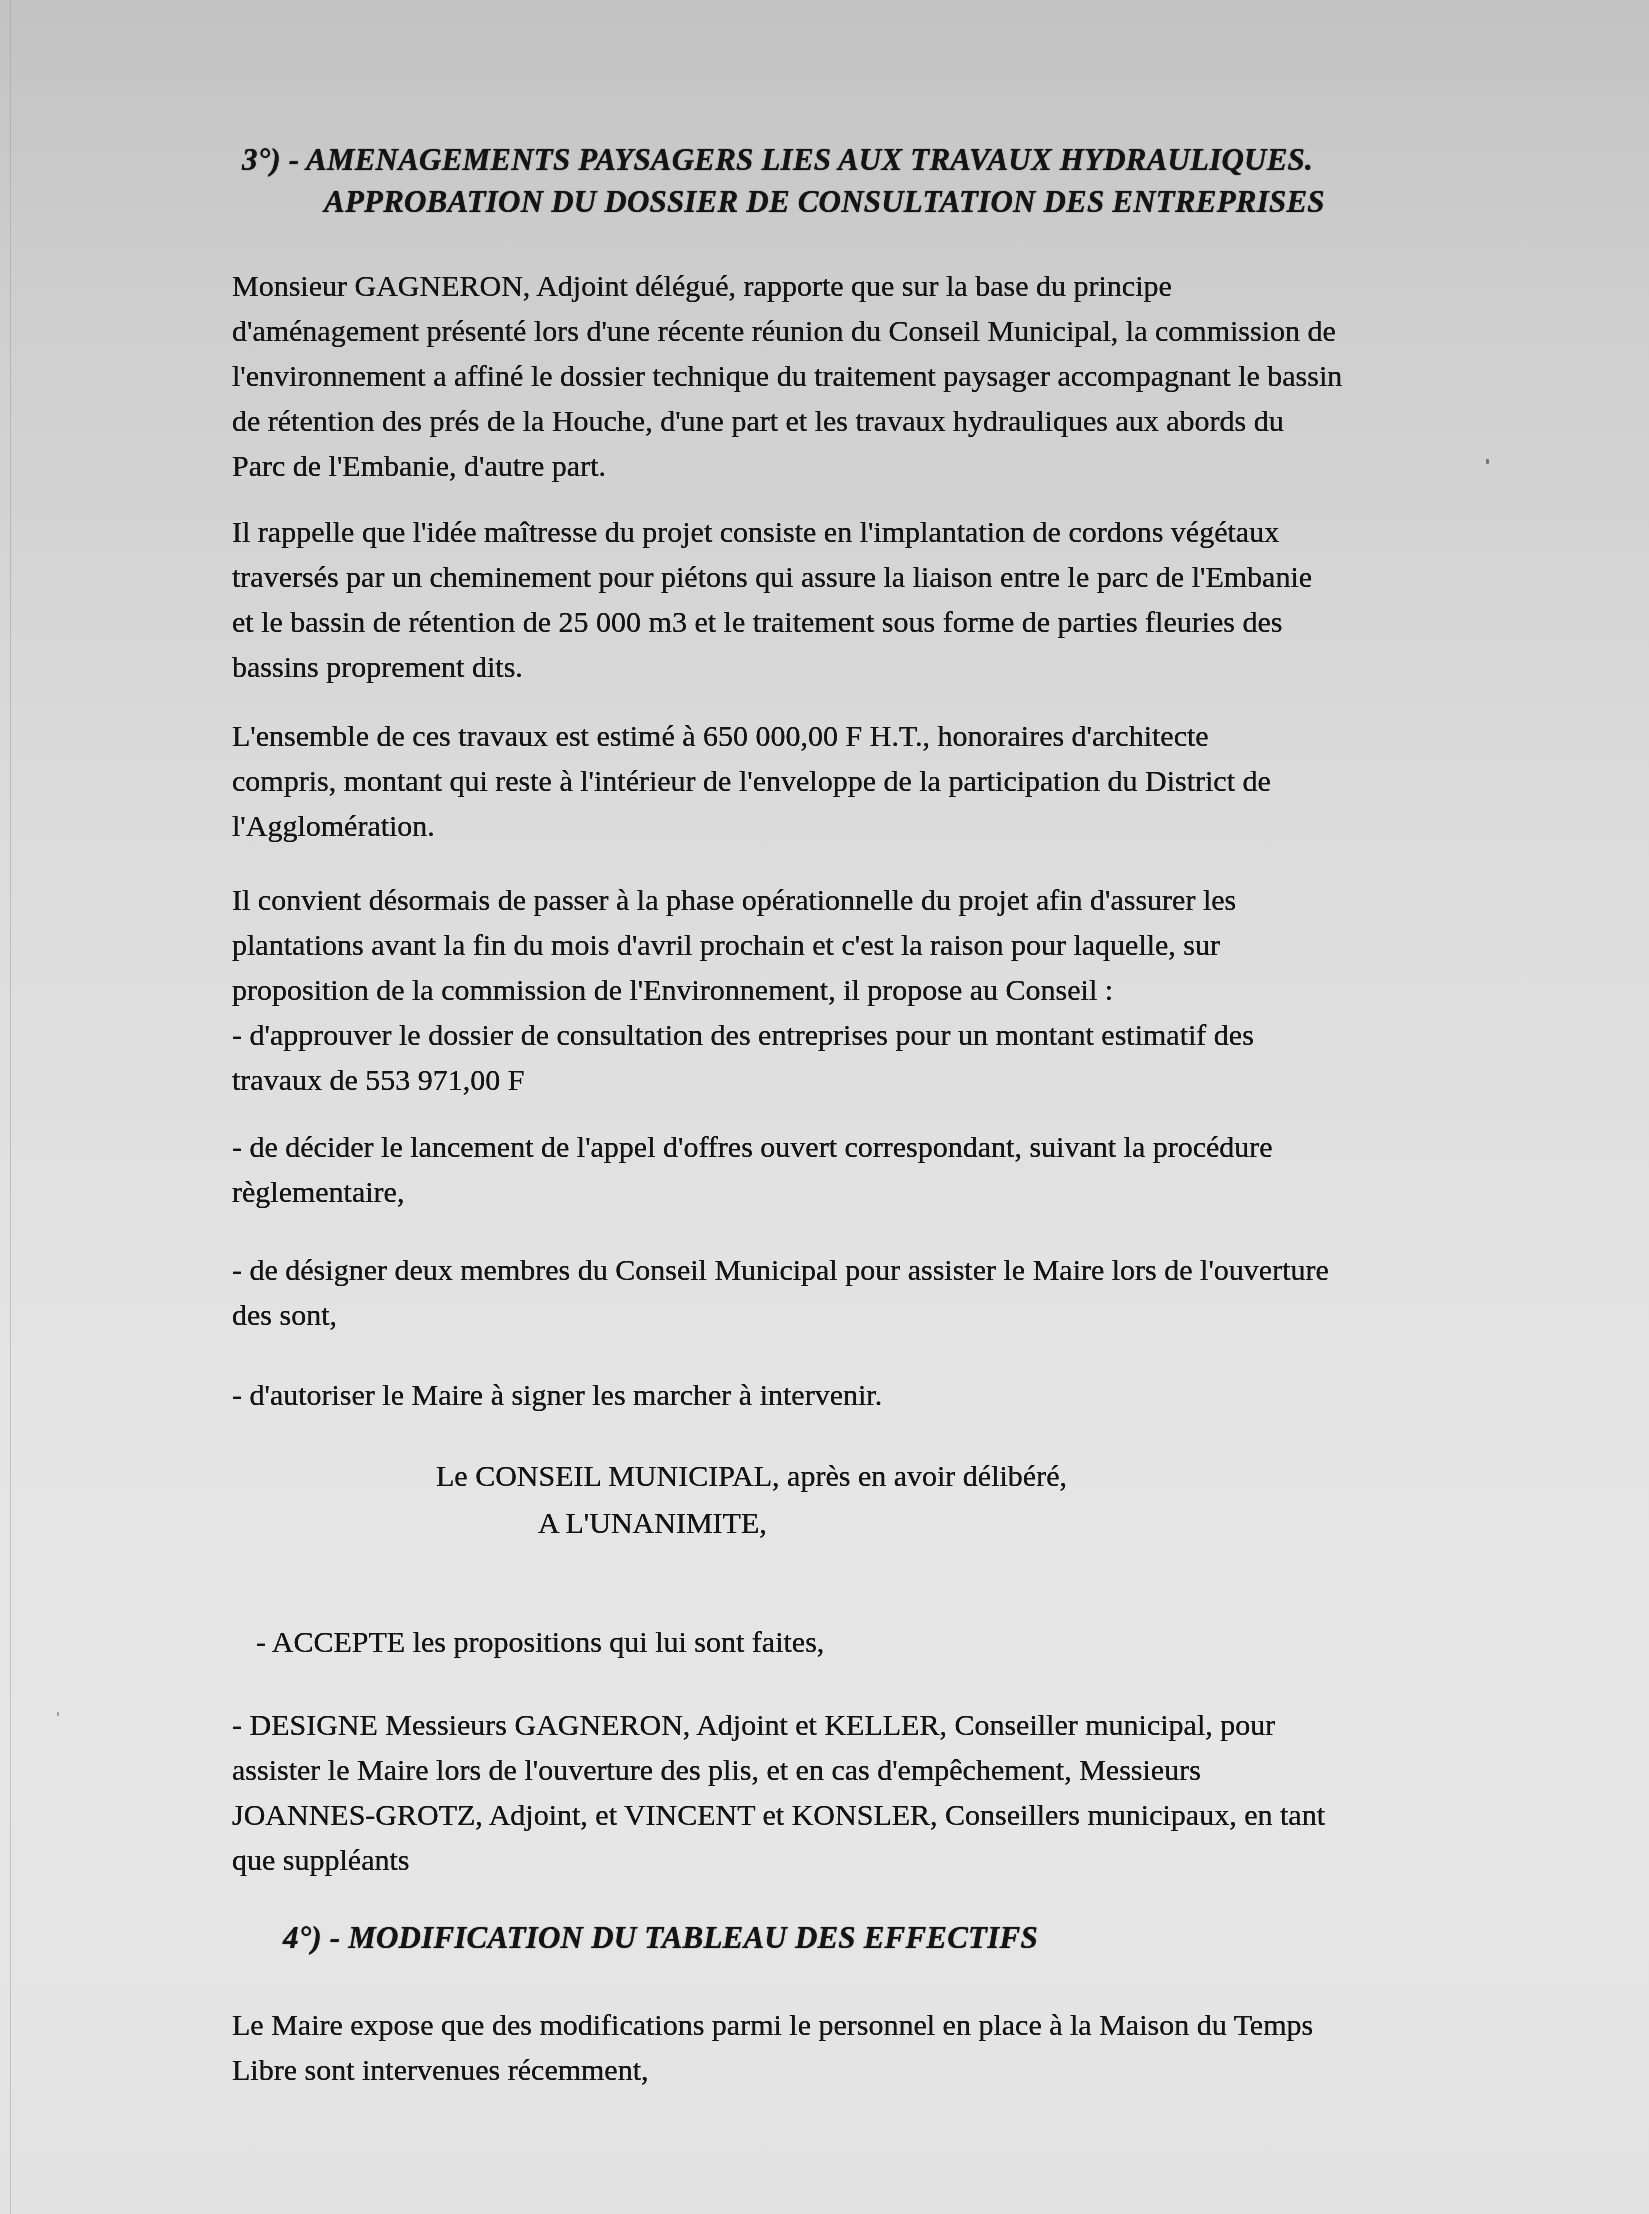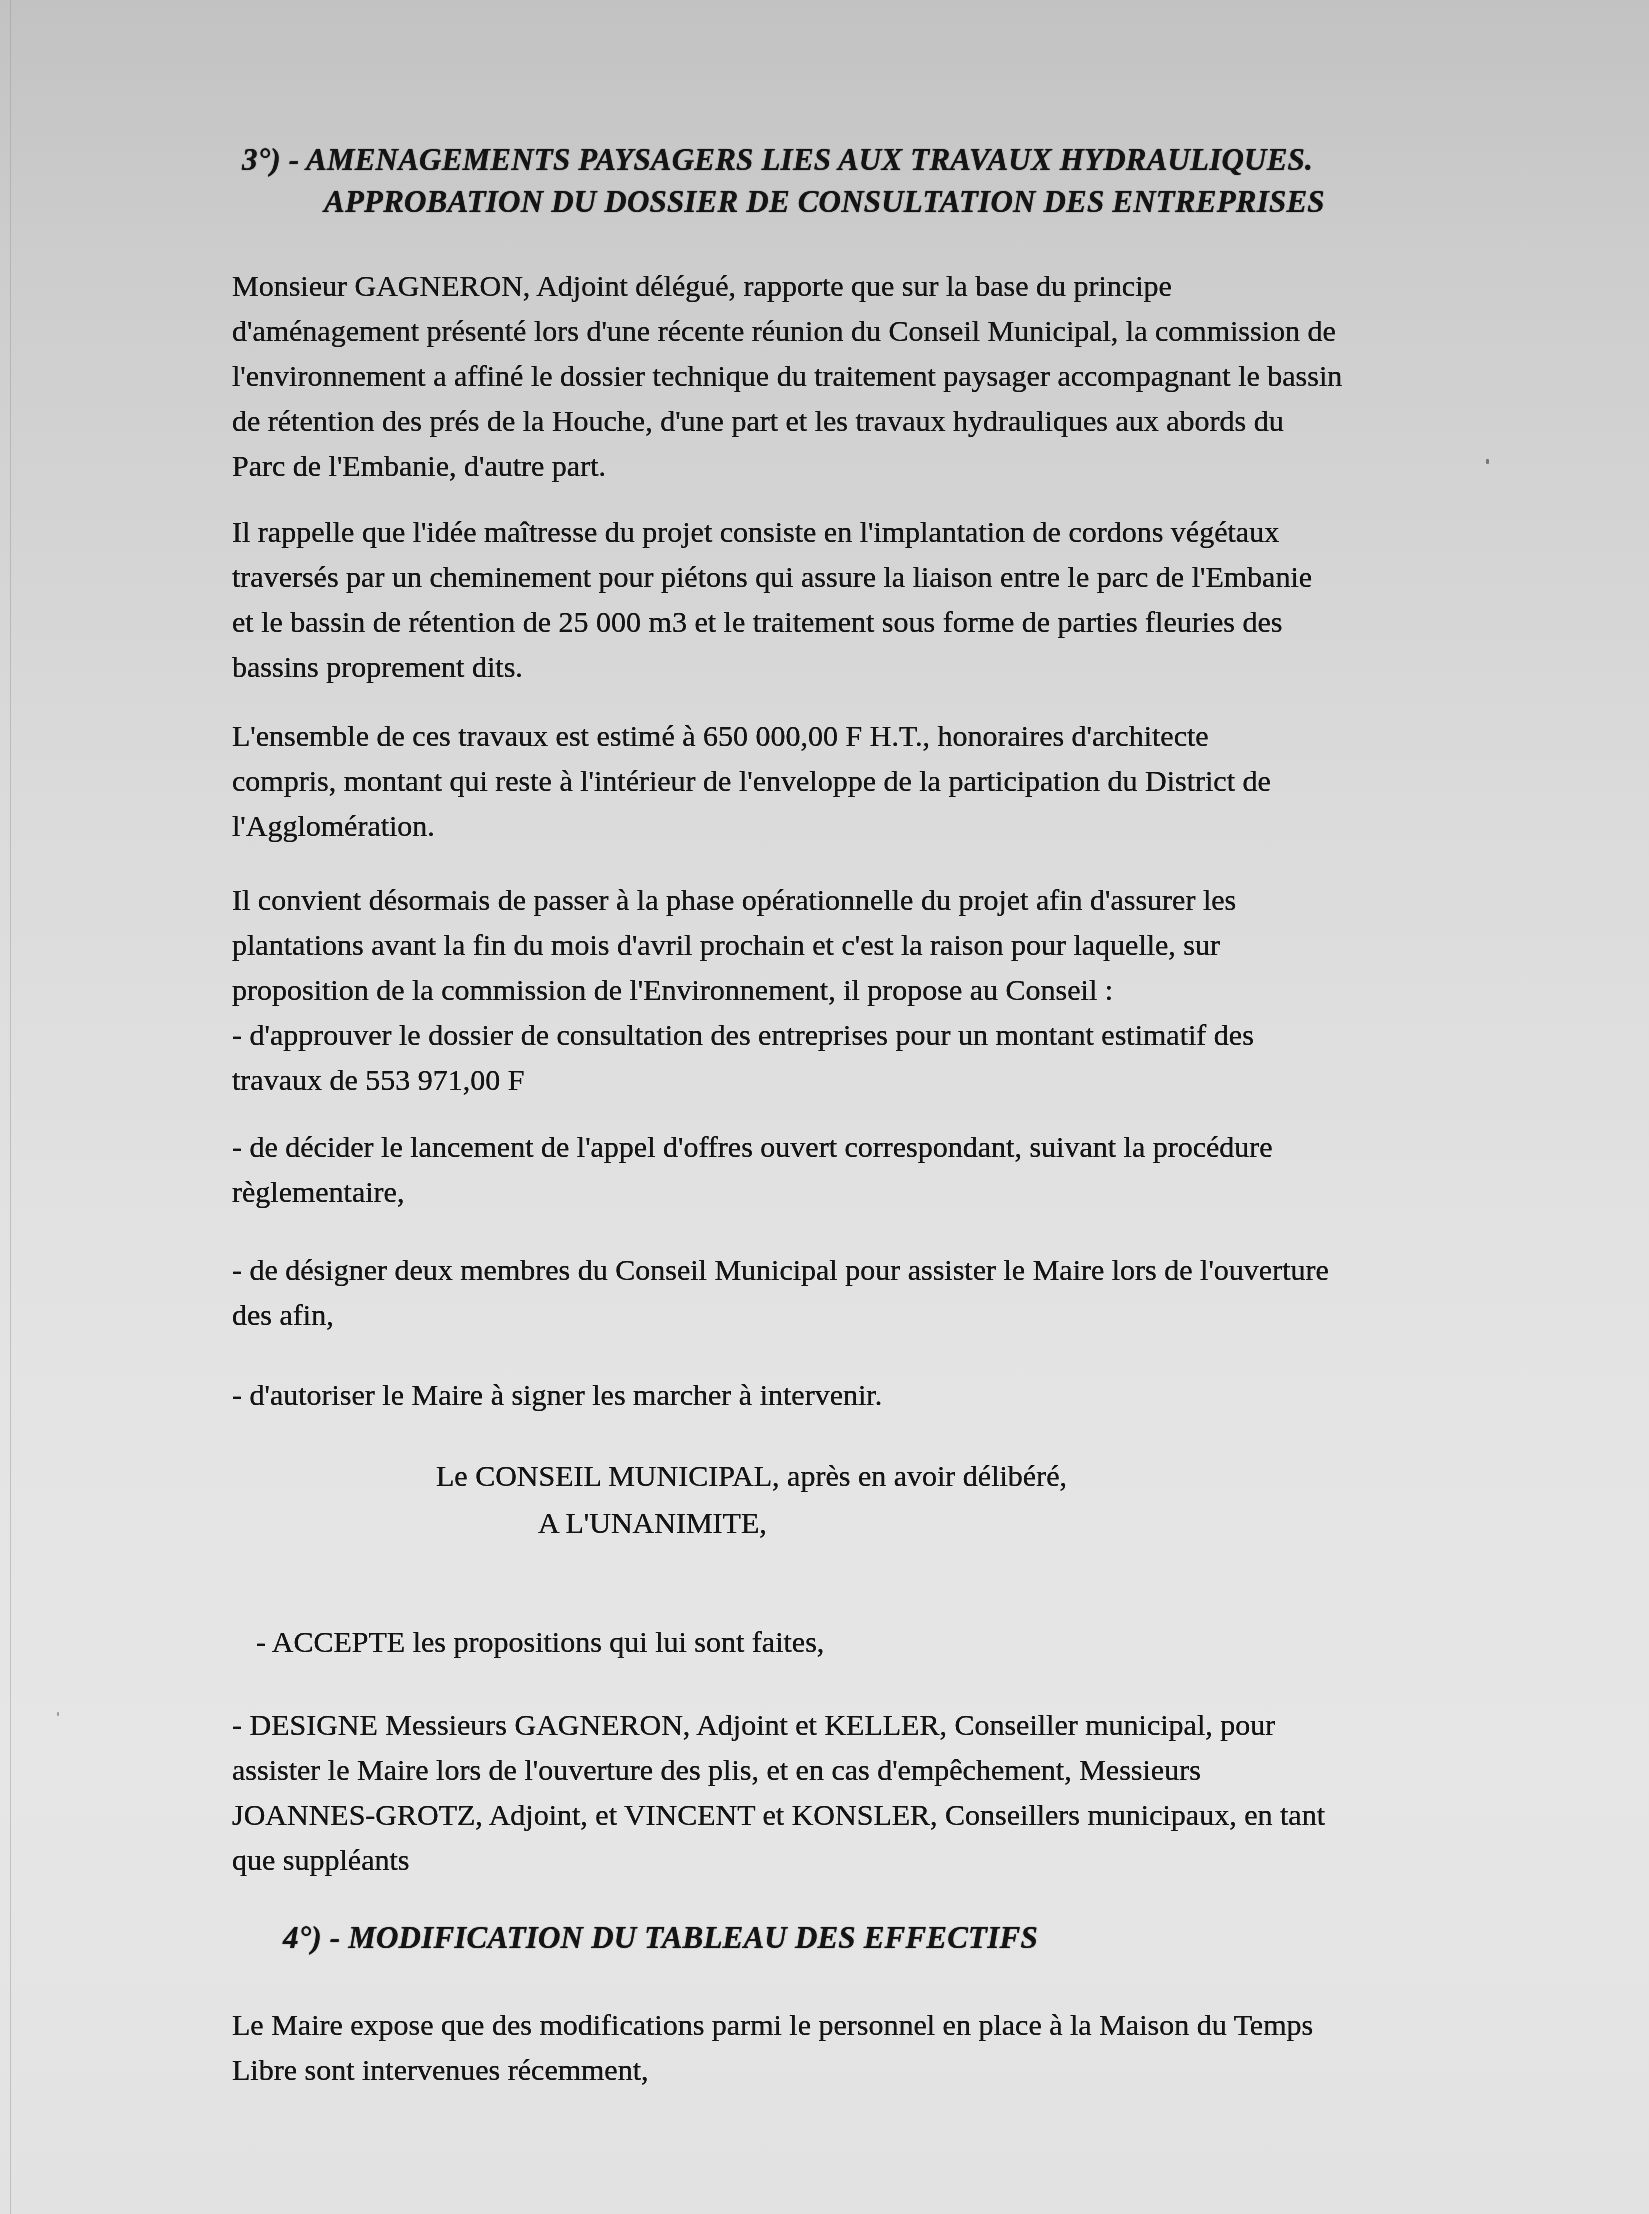--- a/index.html
+++ b/index.html
@@ -106,21 +106,21 @@
     <span>travaux de 553 971,00 F</span>
   </div>
 
   <div class="para" style="top:1124px;">
     <span>- de décider le lancement de l'appel d'offres ouvert correspondant, suivant la procédure</span>
     <span>règlementaire,</span>
   </div>
 
   <div class="para" style="top:1247px;">
     <span>- de désigner deux membres du Conseil Municipal pour assister le Maire lors de l'ouverture</span>
-    <span>des afin,</span>
+    <span>des sont,</span>
   </div>
 
   <div class="para" style="top:1372px;">
     <span>- d'autoriser le Maire à signer les marcher à intervenir.</span>
   </div>
 
   <div class="para centered-1" style="top:1453px;">
     <span>Le CONSEIL MUNICIPAL, après en avoir délibéré,</span>
   </div>
 

